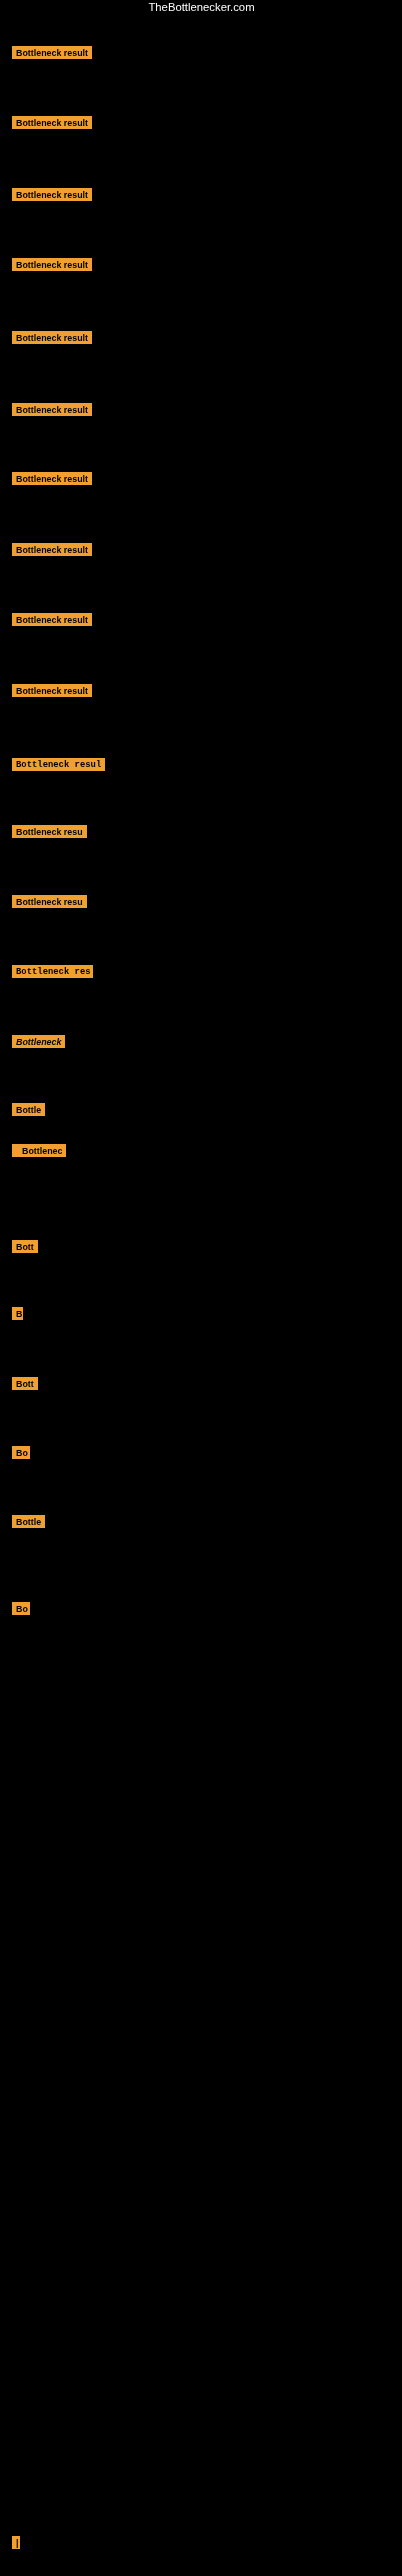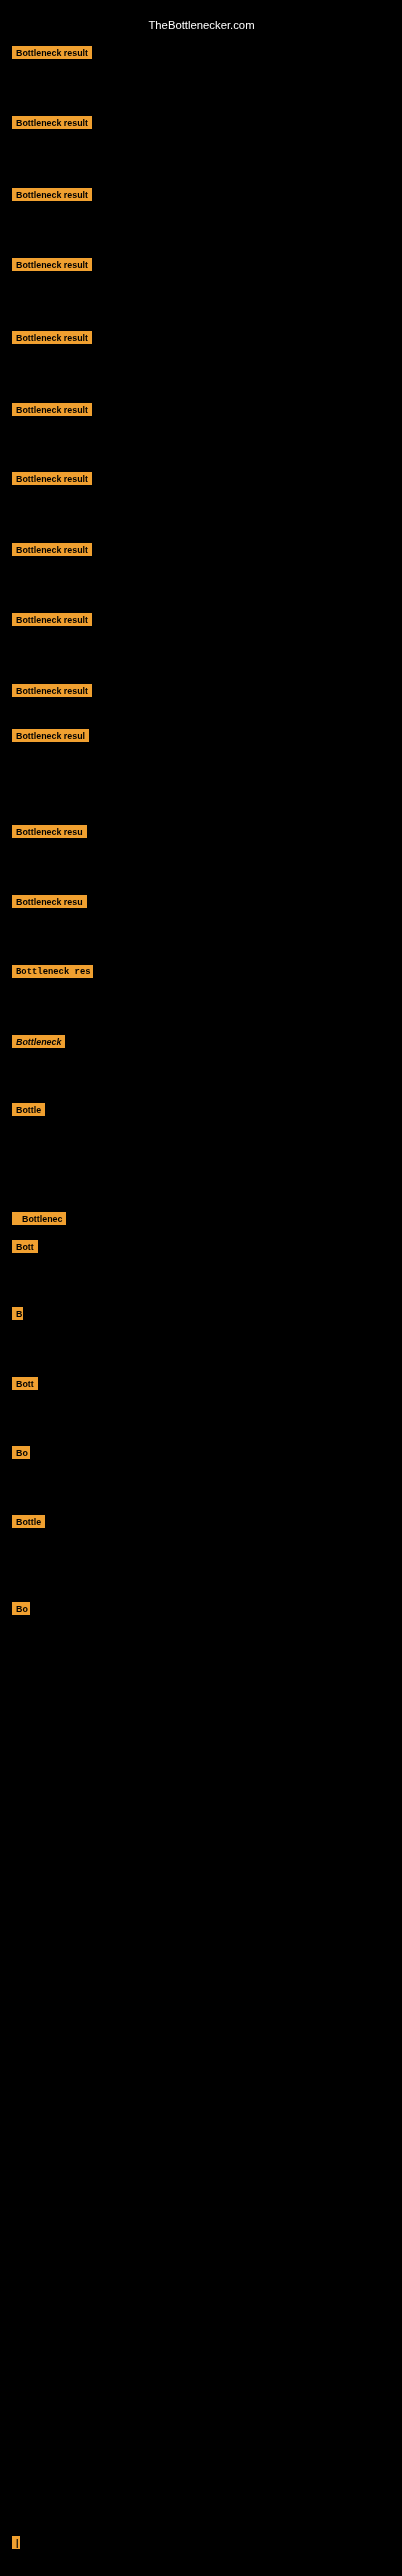--- a/index.html
+++ b/index.html
@@ -11,21 +11,21 @@
       background-color: #000000;
       width: 403px;
       min-height: 2576px;
       font-family: Arial, sans-serif;
       position: relative;
     }
     .site-title {
       text-align: center;
       color: #ffffff;
       font-size: 11.3px;
-      padding: 19px 0;
+      padding: 1px 0;
       position: absolute;
       top: 0;
       left: 0;
       right: 0;
     }
     .bottleneck-badge {
       background-color: #f0a030;
       color: #000000;
       font-size: 8.9px;
       font-weight: bold;
@@ -46,27 +46,27 @@
 <div class="bottleneck-badge" style="top: 46px; max-width: 127px;">Bottleneck result</div>
     <div class="bottleneck-badge" style="top: 116px; max-width: 126px;">Bottleneck result</div>
     <div class="bottleneck-badge" style="top: 188px; max-width: 124px;">Bottleneck result</div>
     <div class="bottleneck-badge" style="top: 258px; max-width: 122px;">Bottleneck result</div>
     <div class="bottleneck-badge" style="top: 331px; max-width: 122px;">Bottleneck result</div>
     <div class="bottleneck-badge" style="top: 403px; max-width: 121px;">Bottleneck result</div>
     <div class="bottleneck-badge" style="top: 472px; max-width: 122px;">Bottleneck result</div>
     <div class="bottleneck-badge" style="top: 543px; max-width: 122px;">Bottleneck result</div>
     <div class="bottleneck-badge" style="top: 613px; max-width: 119px;">Bottleneck result</div>
     <div class="bottleneck-badge" style="top: 684px; max-width: 117px;">Bottleneck result</div>
-    <div class="bottleneck-badge" style="top: 729px; max-width: 105px;">Bottleneck resul</div>
+    <div class="bottleneck-badge" style="top: 758px; max-width: 105px; font-family: Liberation Mono, monospace;">Bottleneck resul</div>
     <div class="bottleneck-badge" style="top: 825px; max-width: 95px;">Bottleneck resu</div>
     <div class="bottleneck-badge" style="top: 895px; max-width: 89px;">Bottleneck resu</div>
     <div class="bottleneck-badge" style="top: 965px; max-width: 81px; font-family: Liberation Mono, monospace;">Bottleneck res</div>
     <div class="bottleneck-badge" style="top: 1035px; max-width: 64px; font-style: italic;">Bottleneck</div>
     <div class="bottleneck-badge" style="top: 1103px; max-width: 44px;">Bottle</div>
-    <div class="bottleneck-badge" style="top: 1212px; max-width: 56px; padding-left: 10px;">Bottlenec</div>
+    <div class="bottleneck-badge" style="top: 1144px; max-width: 56px; padding-left: 10px;">Bottlenec</div>
     <div class="bottleneck-badge" style="top: 1240px; max-width: 31px;">Bott</div>
     <div class="bottleneck-badge" style="top: 1307px; max-width: 11.3px;">B</div>
     <div class="bottleneck-badge" style="top: 1377px; max-width: 31px;">Bott</div>
     <div class="bottleneck-badge" style="top: 1446px; max-width: 17.7px;">Bo</div>
     <div class="bottleneck-badge" style="top: 1515px; max-width: 40px;">Bottle</div>
     <div class="bottleneck-badge" style="top: 1602px; max-width: 17.7px;">Bo</div>
     <div class="bottleneck-badge" style="top: 2536px; max-width: 6.4px;">|</div>
   </div>
 
 

